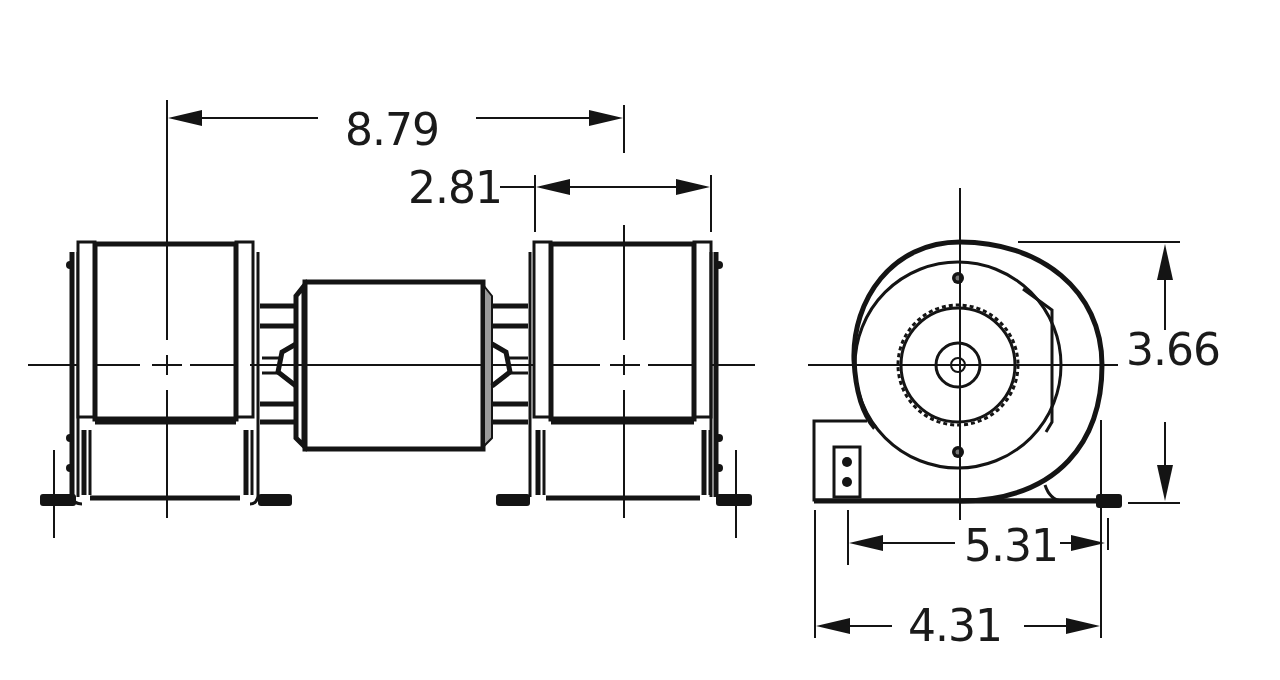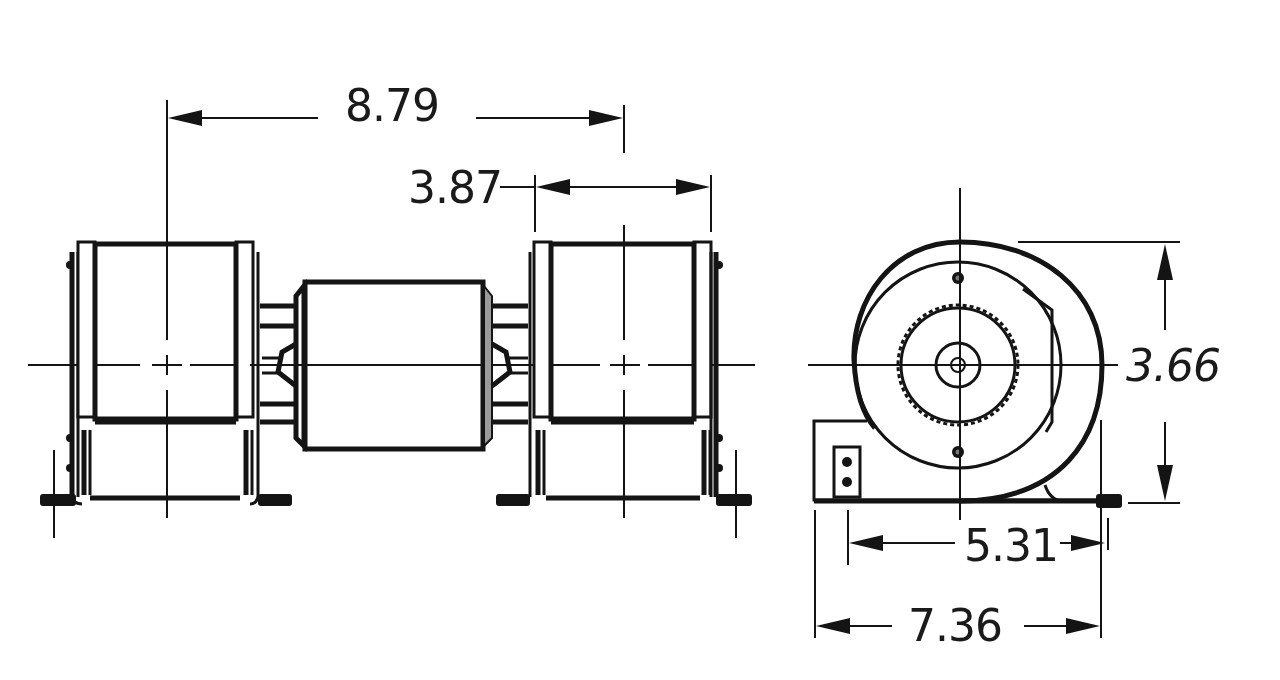--- a/index.html
+++ b/index.html
@@ -200,18 +200,18 @@
       <line class="thin" x1="815" y1="510" x2="815" y2="638"></line>
       <line class="thin" x1="1101" y1="420" x2="1101" y2="638"></line>
       <line class="thin" x1="845" y1="626" x2="892" y2="626"></line>
       <line class="thin" x1="1024" y1="626" x2="1070" y2="626"></line>
       <polygon class="fillk" points="816,626 850,618 850,634"></polygon>
       <polygon class="fillk" points="1100,626 1066,618 1066,634"></polygon>
     </g>
   </g>
 </svg>
 
-<div class="dim-label" style="left:345px; top:84px;text-align:center;">8.79</div>
-<div class="dim-label" style="left:408px; top:166px;">3.87</div>
-<div class="dim-label" style="left:1126px; top:344px;font-style:italic;">3.66</div>
+<div class="dim-label" style="left:345px; top:108px;text-align:center;">8.79</div>
+<div class="dim-label" style="left:408px; top:166px;">2.81</div>
+<div class="dim-label" style="left:1126px; top:328px;">3.66</div>
 <div class="dim-label" style="left:964px; top:524px;">5.31</div>
-<div class="dim-label" style="left:908px; top:604px;">7.36</div>
+<div class="dim-label" style="left:908px; top:604px;">4.31</div>
 </div>
 
 </body></html>

